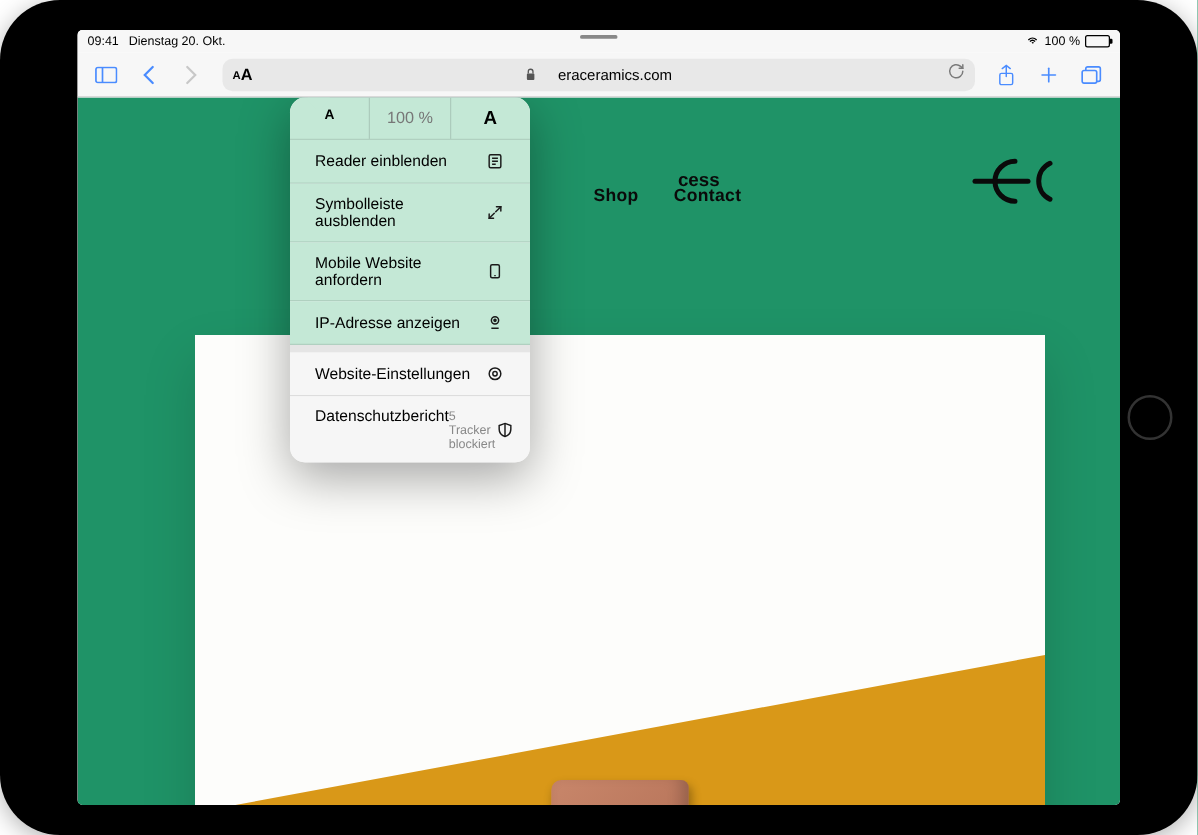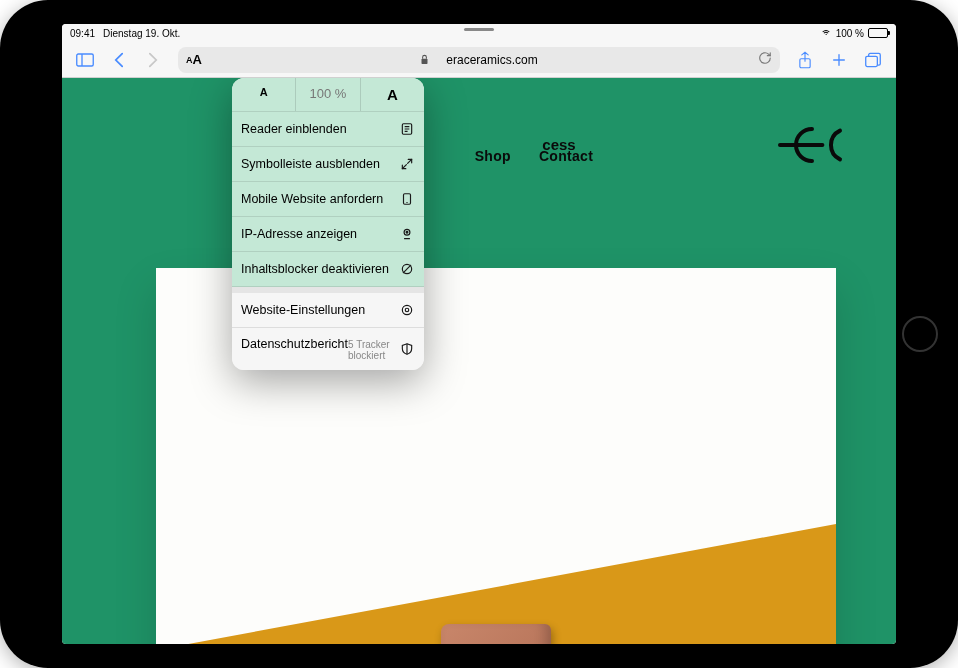--- a/index.html
+++ b/index.html
@@ -181,21 +181,21 @@
       width: 14px;
       height: 14px;
       background: #c4e8d6;
       transform: rotate(45deg);
       border-top-left-radius: 2px;
     }
     .popover-row {
       display: flex;
       align-items: center;
       justify-content: space-between;
-      padding: 9px 9px;
+      padding: 9px 20px;
       border-bottom: 1px solid rgba(0,0,0,0.1);
       background: #f6f6f6;
       color: #000;
     }
     .popover-row.green { background: #c4e8d6; }
     .popover-row:last-child { border-bottom: none; }
     .popover-row-icon { width: 16px; height:16px; flex-shrink:0; color:#1a1a1a; display:flex;align-items:center;justify-content:center;}
     .popover-separator { height: 6px; background: #e5e5e5; }
     .zoom-row {
       display: flex;
@@ -232,21 +232,21 @@
 <body>
 
 <div class="ipad-frame">
   <div class="home-button"></div>
   <div class="screen">
     <div class="handle-notch"></div>
 
     <div class="statusbar">
       <div class="statusbar-left">
         <span>09:41</span>
-        <span>Dienstag 19. Okt.</span>
+        <span>Dienstag 20. Okt.</span>
       </div>
       <div class="statusbar-right">
         <span>
           <svg class="wifi-icon" viewBox="0 0 24 24" fill="none" stroke="#000" stroke-width="2.5">
               <path d="M4 12c5-5 11-5 16 0M7 15c3-3 7-3 10 0M11 18c1-1 2-1 3 0"></path>
             </svg>
         </span>
         <span>100 %</span>
         <span class="battery-icon"><span class="battery-fill"></span></span>
       </div>
@@ -380,29 +380,20 @@
           <span>IP-Adresse anzeigen</span>
           <span class="popover-row-icon">
             <svg width="14" height="14" viewBox="0 0 24 24" fill="none" stroke="#1a1a1a" stroke-width="2">
                 <circle cx="12" cy="9" r="5"></circle>
                 <circle cx="12" cy="9" r="1.5" fill="#1a1a1a"></circle>
                 <line x1="7" y1="20" x2="17" y2="20"></line>
               </svg>
           </span>
         </div>
 
-        <div class="popover-row green">
-          <span>Inhaltsblocker deaktivieren</span>
-          <span class="popover-row-icon">
-            <svg width="14" height="14" viewBox="0 0 24 24" fill="none" stroke="#1a1a1a" stroke-width="2">
-                <circle cx="12" cy="12" r="8"></circle>
-                <line x1="5" y1="19" x2="19" y2="5"></line>
-              </svg>
-          </span>
-        </div>
 
         <div class="popover-separator"></div>
 
         <div class="popover-row">
           <span>Website-Einstellungen</span>
           <span class="popover-row-icon">
             <svg width="14" height="14" viewBox="0 0 24 24" fill="none" stroke="#1a1a1a" stroke-width="2">
                 <circle cx="12" cy="12" r="8"></circle>
                 <circle cx="12" cy="12" r="3"></circle>
               </svg>

